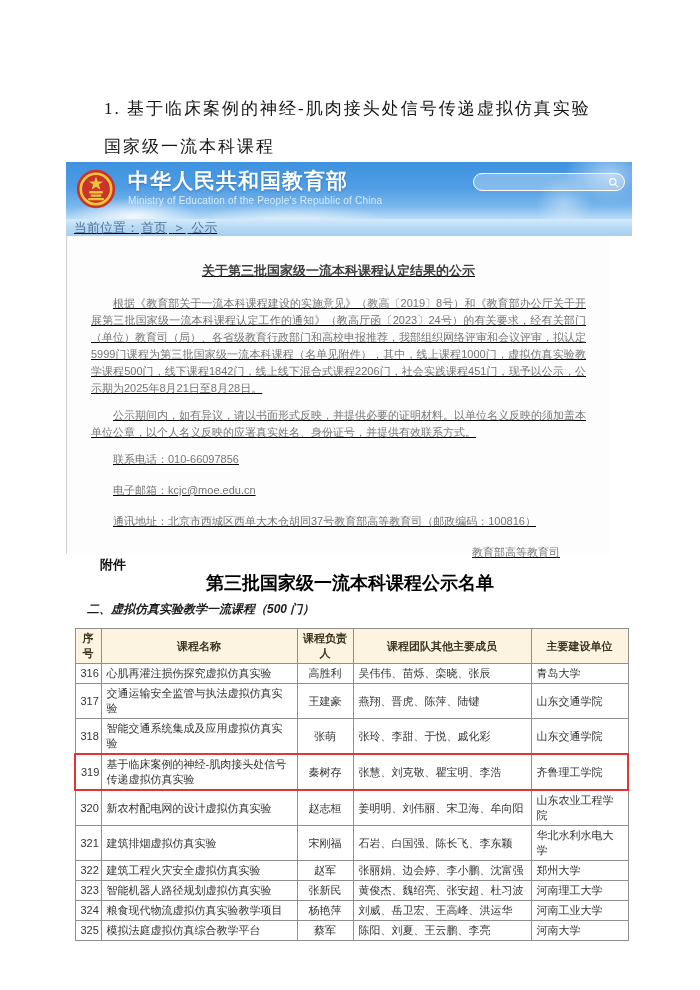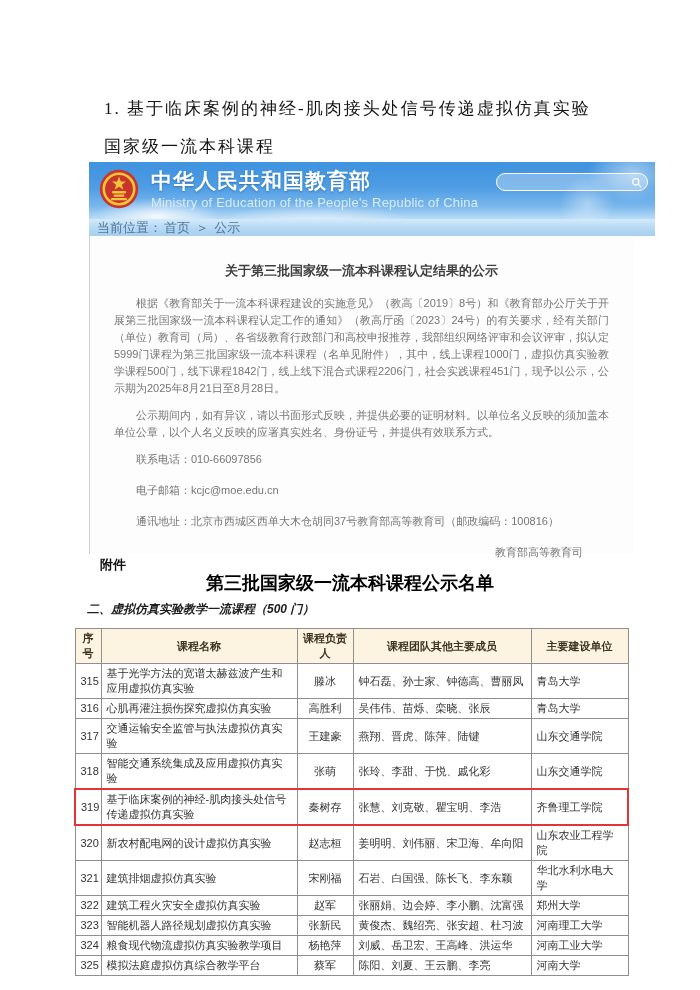--- a/index.html
+++ b/index.html
@@ -7,38 +7,38 @@
   body { position:relative; font-family:"Liberation Sans","DejaVu Sans",sans-serif; overflow:hidden; }
 
   
   .doc-heading {
     position:absolute; left:104px; top:90px; width:520px;
     font-family:"Liberation Serif","DejaVu Serif",serif;
     font-size:17px; color:#161616; letter-spacing:2px; line-height:38px;
   }
 
   
-  .webshot { position:absolute; left:89px; top:162px; width:566px; height:392px; }
+  .webshot { position:absolute; left:66px; top:162px; width:566px; height:392px;text-decoration:underline; }
 
   .banner {
     position:relative; width:566px; height:57px; overflow:hidden;
     background:
       radial-gradient(90px 26px at 12% 95%, rgba(255,255,255,.85), rgba(255,255,255,0) 70%),
       radial-gradient(140px 30px at 40% 108%, rgba(255,255,255,.65), rgba(255,255,255,0) 70%),
       radial-gradient(60px 40px at 96% 20%, rgba(255,255,255,.5), rgba(255,255,255,0) 75%),
       radial-gradient(40px 40px at 88% 75%, rgba(255,255,255,.4), rgba(255,255,255,0) 70%),
       linear-gradient(180deg,#3e92df 0%,#4f9de4 45%,#7ab7ec 78%,#b9dcf6 100%);
   }
   .emblem { position:absolute; left:10px; top:7px; width:40px; height:40px; }
   .site-names { position:absolute; left:62px; top:7px; }
   .site-zh {
     font-size:21px; font-weight:bold; color:#ffffff; letter-spacing:1px;
     text-shadow:0 1px 2px rgba(20,70,130,.45); line-height:24px;
   }
-  .site-en { font-size:13px; color:#d9ecfb; letter-spacing:.2px; margin-top:2px; }
+  .site-en { font-size:10px; color:#d9ecfb; letter-spacing:.2px; margin-top:2px; }
   .search-pill {
     position:absolute; left:407px; top:11px; width:152px; height:18px;
     border:1px solid #ffffff; border-radius:10px;
     background:rgba(255,255,255,.30);
     display:flex; align-items:center; justify-content:flex-end; padding-right:5px;
   }
   .search-pill svg { width:11px; height:11px; }
 
   .crumbbar {
     width:566px; height:17px;
@@ -147,27 +147,20 @@
     <tr>
       <th class="col-no">序号</th>
       <th class="col-name">课程名称</th>
       <th class="col-leader">课程负责人</th>
       <th class="col-team">课程团队其他主要成员</th>
       <th class="col-unit">主要建设单位</th>
     </tr>
   </thead>
   <tbody>
       <tr>
-        <td class="col-no">315</td>
-        <td class="col-name">基于光学方法的宽谱太赫兹波产生和应用虚拟仿真实验</td>
-        <td class="col-leader">滕冰</td>
-        <td class="col-team">钟石磊、孙士家、钟德高、曹丽凤</td>
-        <td class="col-unit">青岛大学</td>
-      </tr>
-      <tr>
         <td class="col-no">316</td>
         <td class="col-name">心肌再灌注损伤探究虚拟仿真实验</td>
         <td class="col-leader">高胜利</td>
         <td class="col-team">吴伟伟、苗烁、栾晓、张辰</td>
         <td class="col-unit">青岛大学</td>
       </tr>
       <tr>
         <td class="col-no">317</td>
         <td class="col-name">交通运输安全监管与执法虚拟仿真实验</td>
         <td class="col-leader">王建豪</td>

